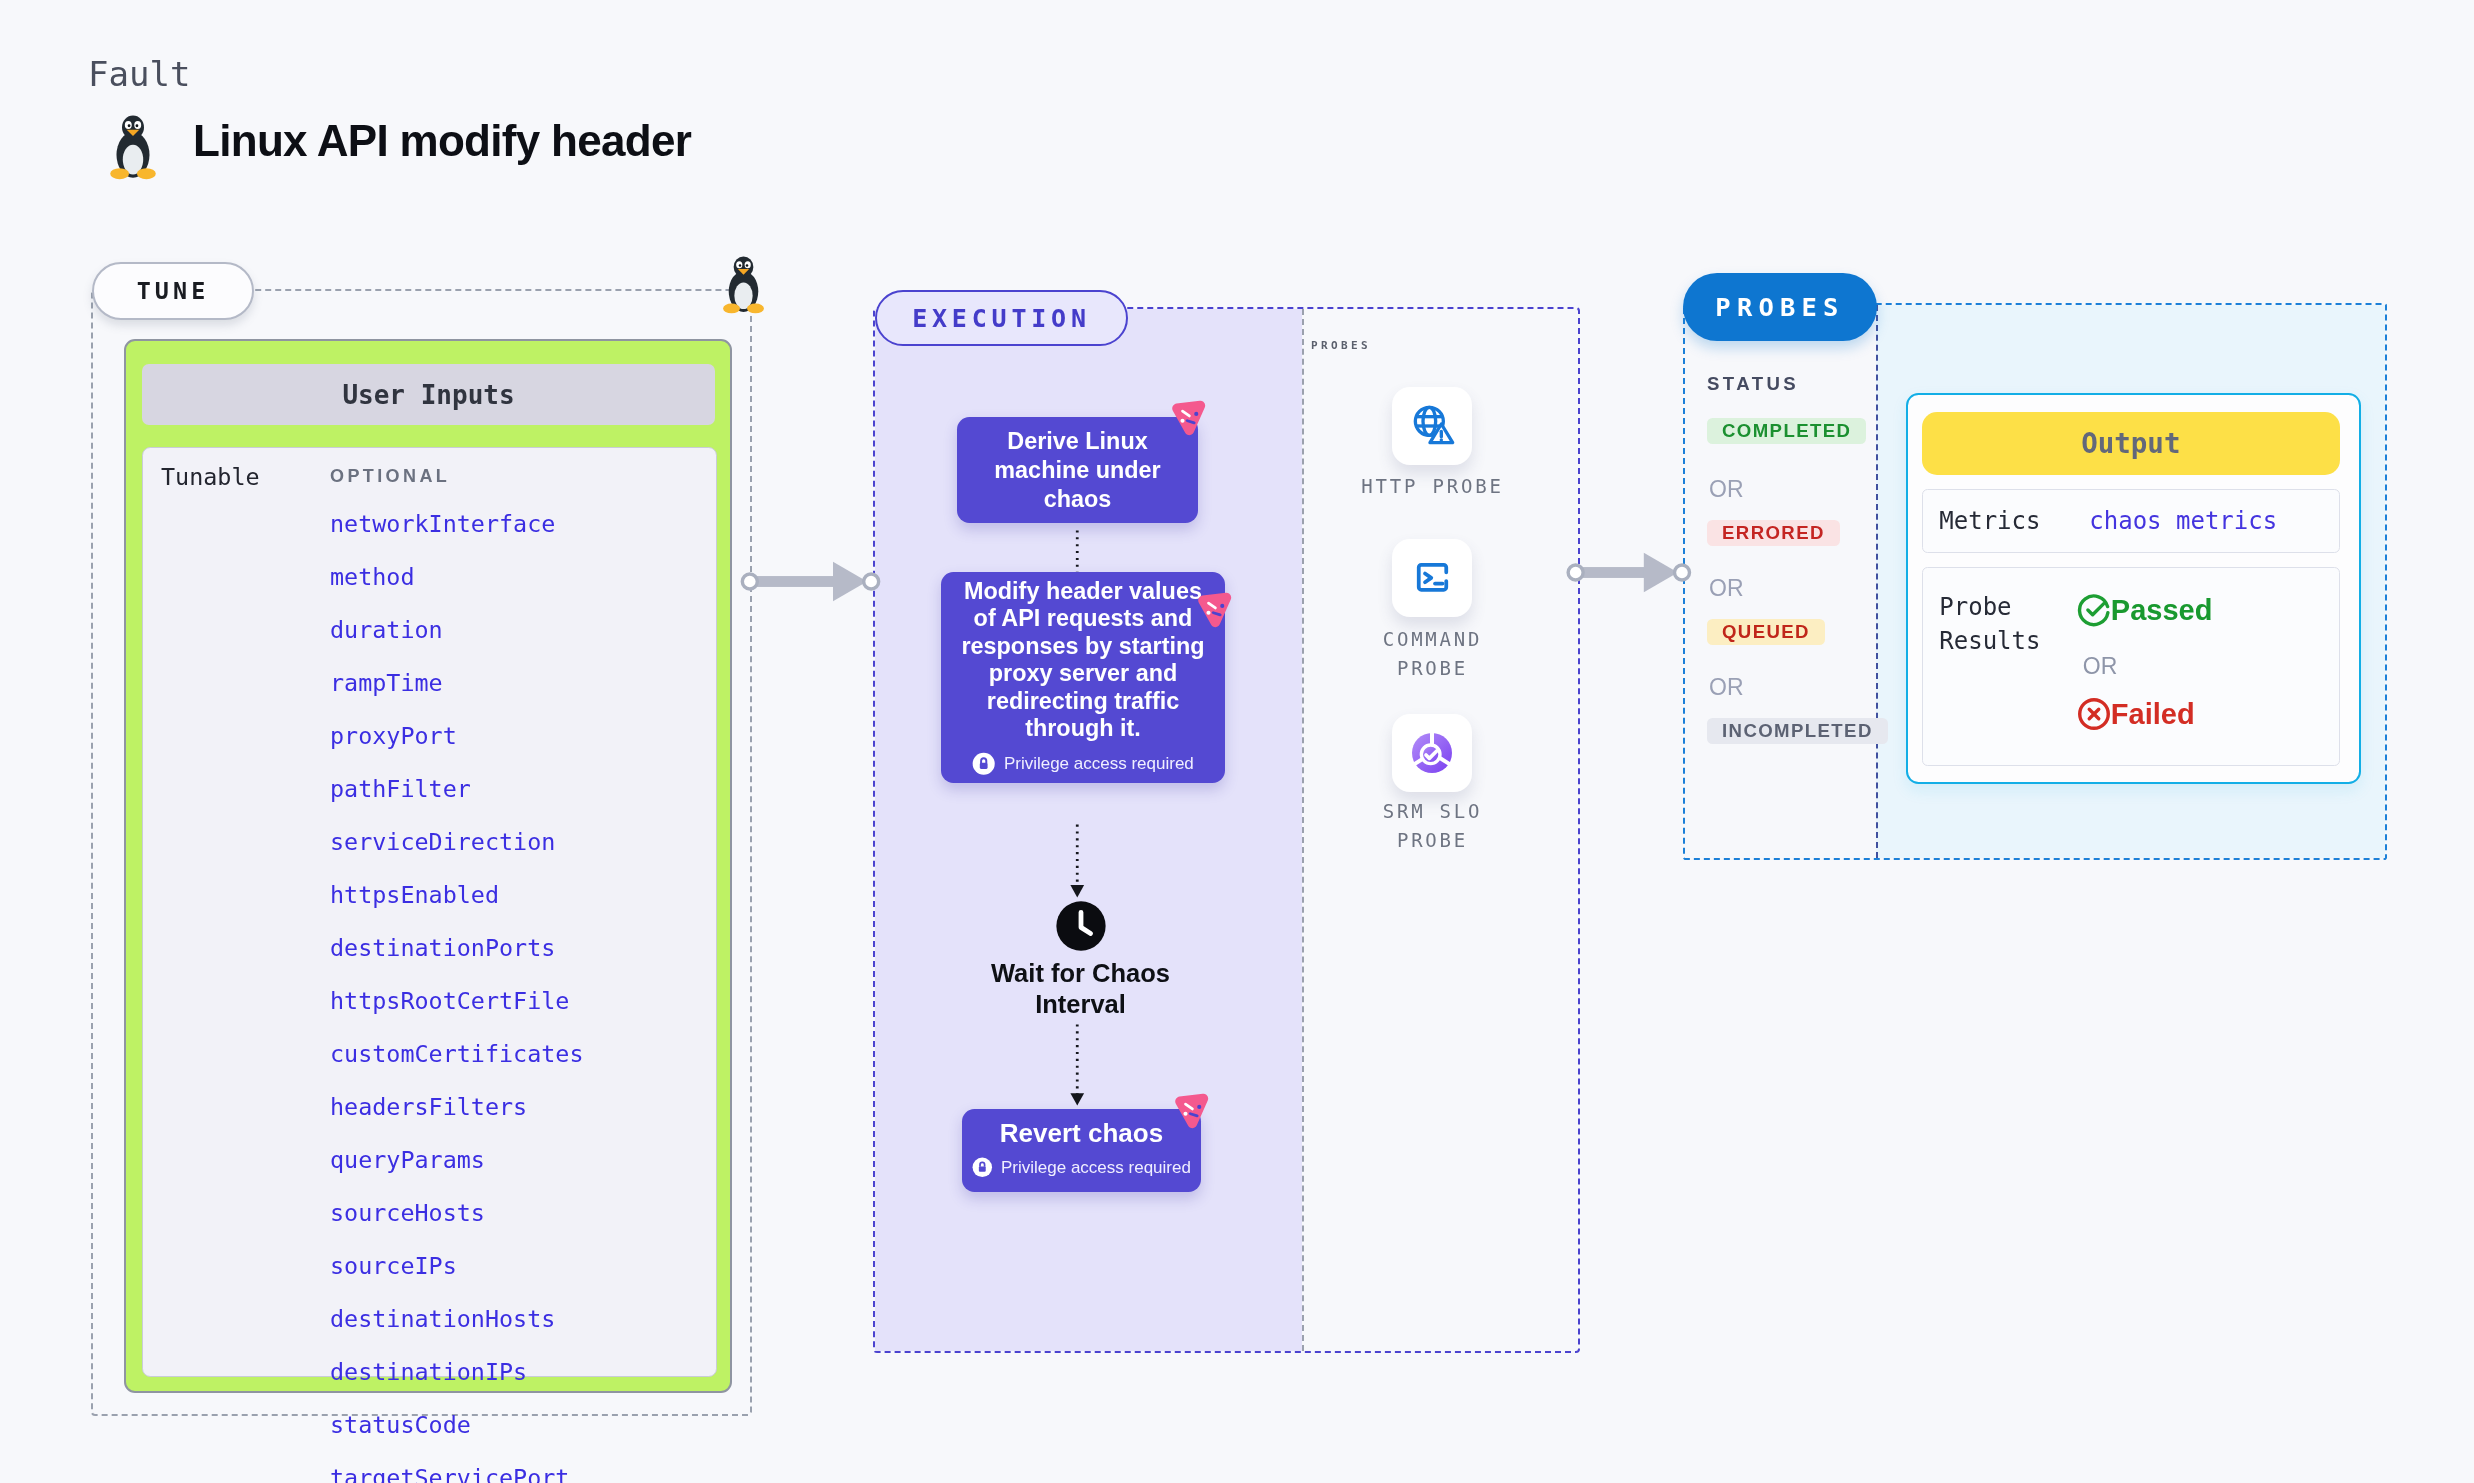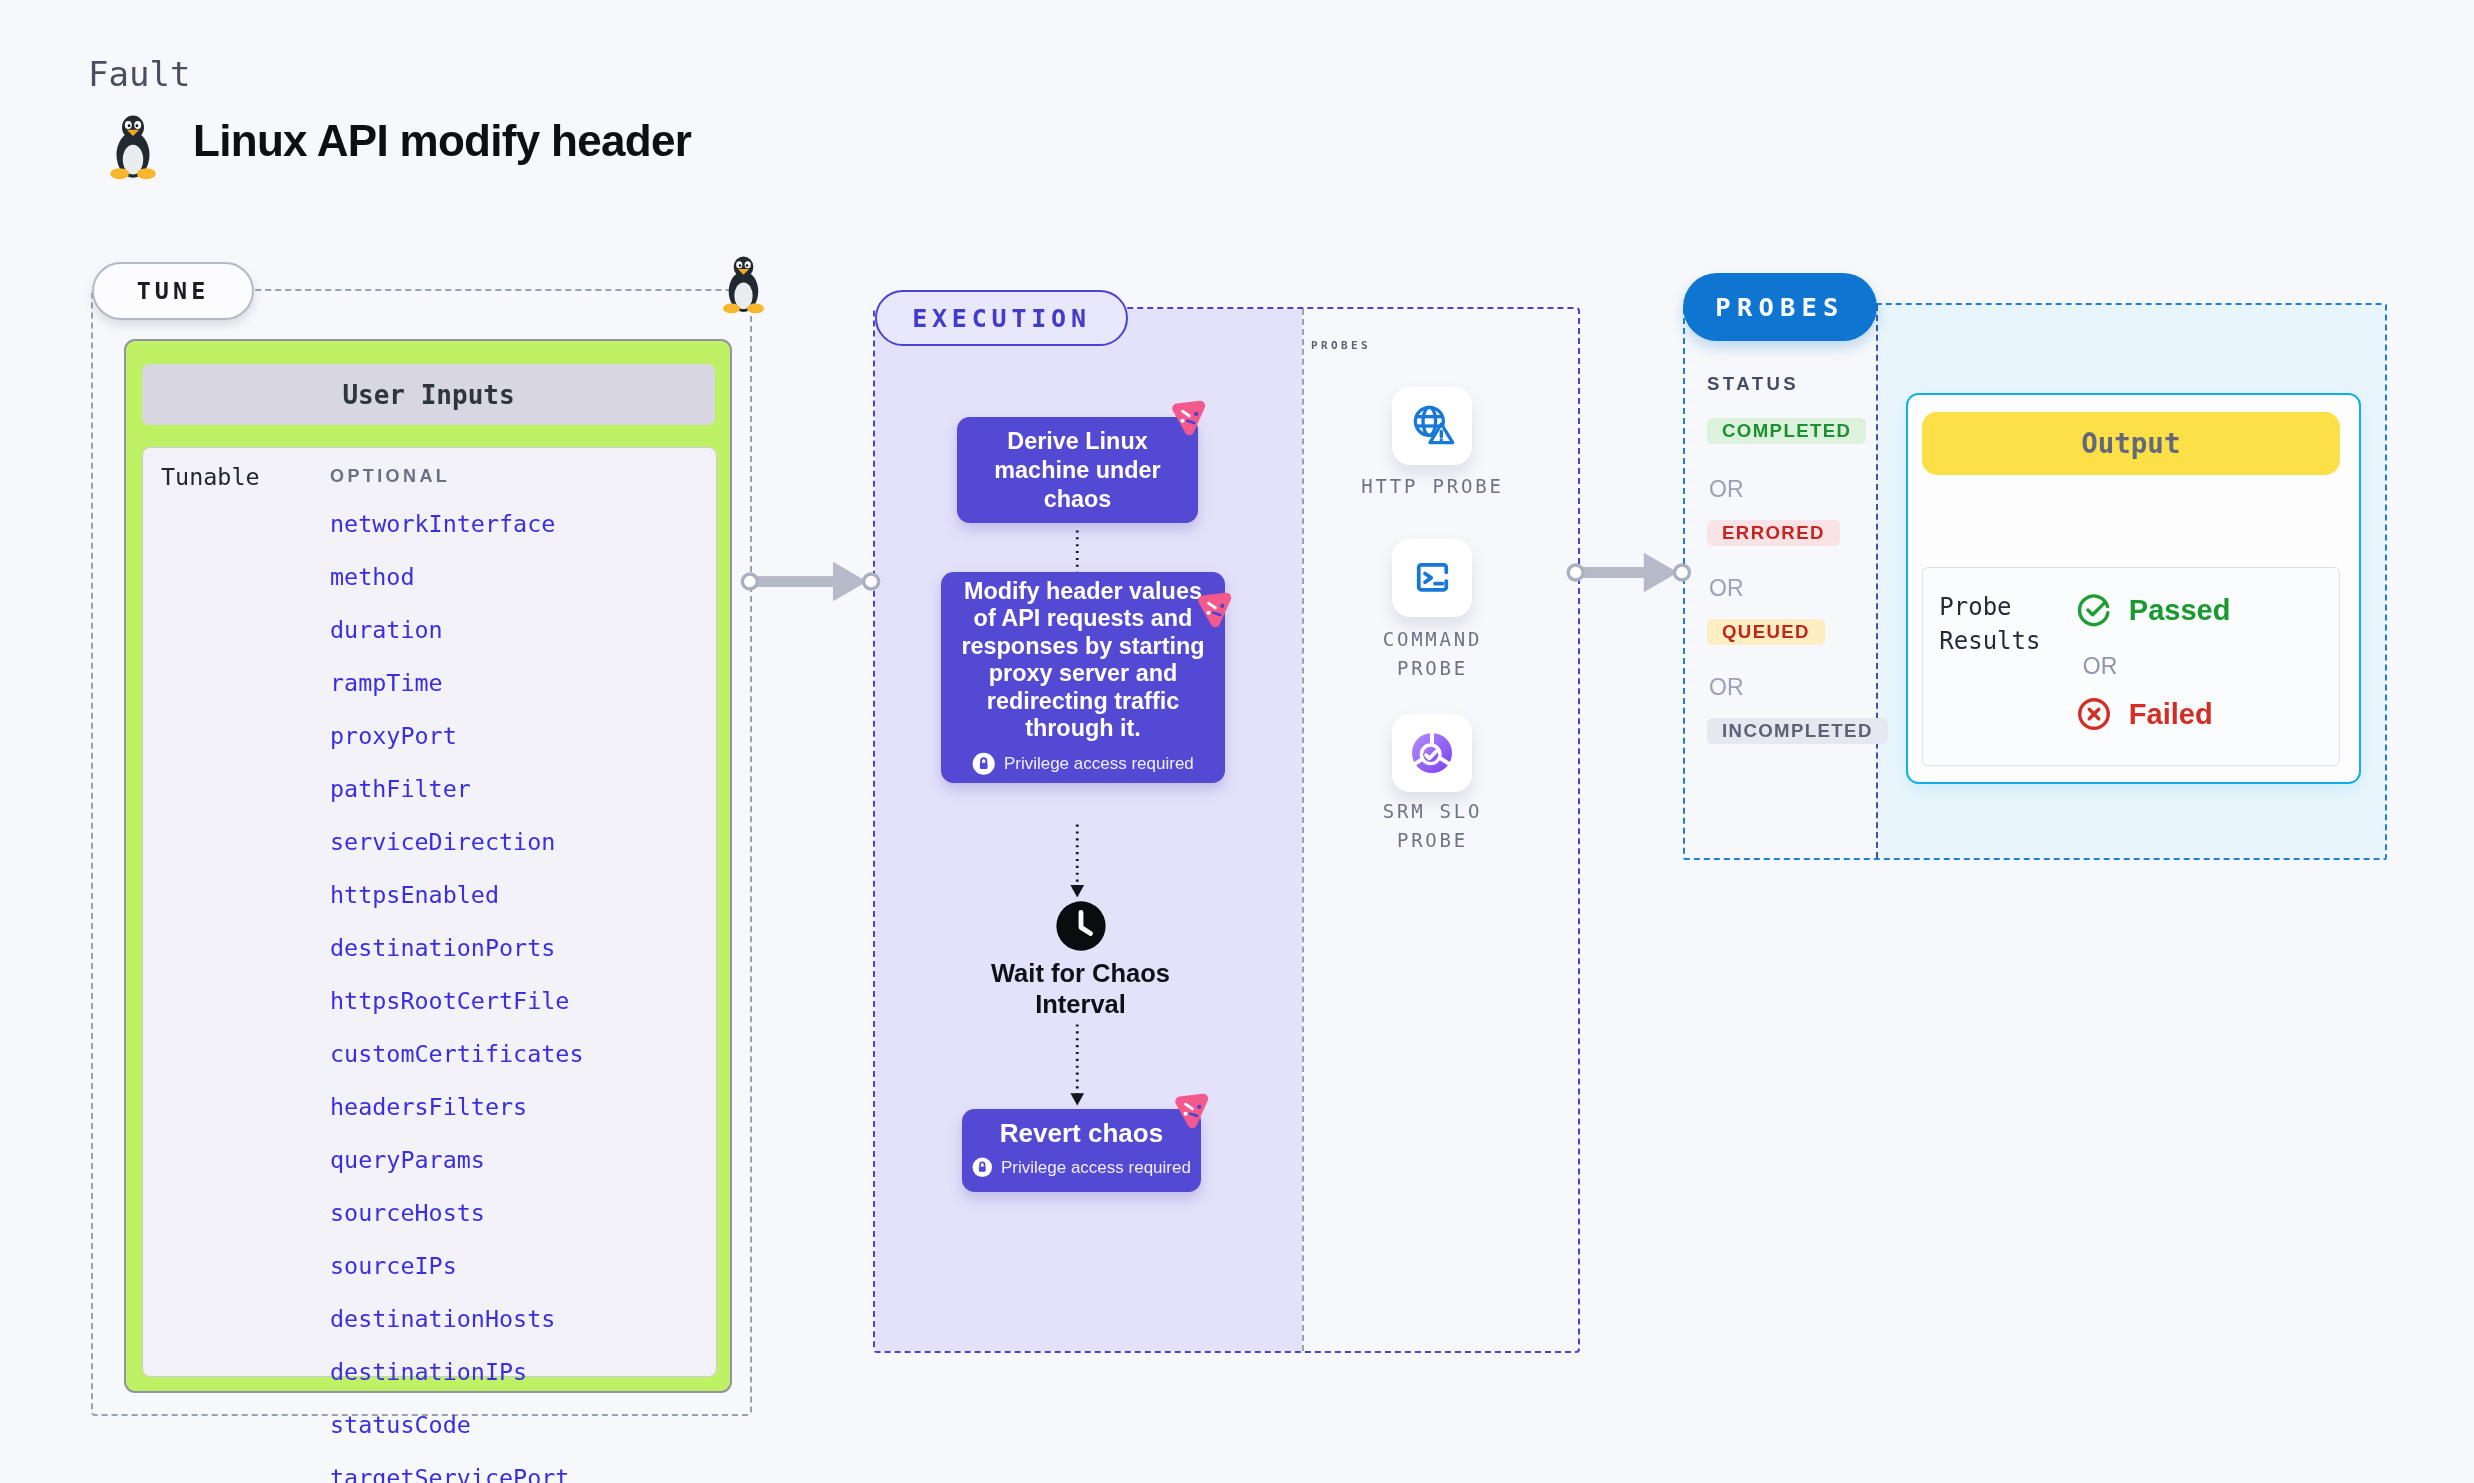--- a/index.html
+++ b/index.html
@@ -81,21 +81,21 @@
             display:flex;align-items:center;justify-content:center;font-family:"DejaVu Sans Mono",monospace;
             font-weight:bold;font-size:27.5px;color:#63687a;}
   .metrics-row{position:absolute;left:13.8px;top:94px;width:416px;height:62px;background:#fbfcfe;
             border:1.4px solid #dde0ea;border-radius:5.5px;display:flex;align-items:center;}
   .metrics-label{margin-left:16.5px;width:150px;font-family:"DejaVu Sans Mono",monospace;font-size:24px;color:#262a36;}
   .metrics-value{font-family:"DejaVu Sans Mono",monospace;font-size:24px;color:#4434df;}
   .proberes-row{position:absolute;left:13.8px;top:172px;width:416px;height:197px;background:#fbfcfe;
             border:1.4px solid #dde0ea;border-radius:5.5px;}
   .proberes-label{position:absolute;left:16.5px;top:22px;width:124px;font-family:"DejaVu Sans Mono",monospace;
             font-size:24px;color:#262a36;line-height:34px;}
-  .passed-row,.failed-row{position:absolute;left:154px;display:flex;align-items:center;gap:18px;}
+  .passed-row,.failed-row{position:absolute;left:154px;display:flex;align-items:center;}
   .passed-row{top:25px;} .failed-row{top:129px;}
   .passed-txt{font-size:29px;font-weight:bold;color:#19992f;}
   .failed-txt{font-size:29px;font-weight:bold;color:#d32d24;}
   .or-small{position:absolute;left:160px;top:85px;font-size:23px;font-weight:500;color:#8e95a9;}
 
   svg{display:block;}
 </style>
 </head>
 <body>
 
@@ -341,20 +341,24 @@
   <div class="badge completed">COMPLETED</div>
   <div class="or-txt" style="top:476px">OR</div>
   <div class="badge errored">ERRORED</div>
   <div class="or-txt" style="top:575px">OR</div>
   <div class="badge queued">QUEUED</div>
   <div class="or-txt" style="top:674px">OR</div>
   <div class="badge incompleted">INCOMPLETED</div>
 
   <div class="abs output-box">
     <div class="output-header">Output</div>
+    <div class="metrics-row">
+      <span class="metrics-label">Metrics</span>
+      <span class="metrics-value">chaos metrics</span>
+    </div>
     <div class="proberes-row">
       <div class="proberes-label">Probe Results</div>
       <div class="passed-row">
         <span>
           <svg width="34" height="34" viewBox="0 0 50 50">
             <path d="M45 20 a21 21 0 1 0 0.4 9" fill="none" stroke="#1d9e33" stroke-width="5" stroke-linecap="round"></path>
             <path d="M16 25 l7 7 l16 -16" fill="none" stroke="#1d9e33" stroke-width="5" stroke-linecap="round" stroke-linejoin="round"></path>
           </svg>
         </span>
         <span class="passed-txt">Passed</span>

